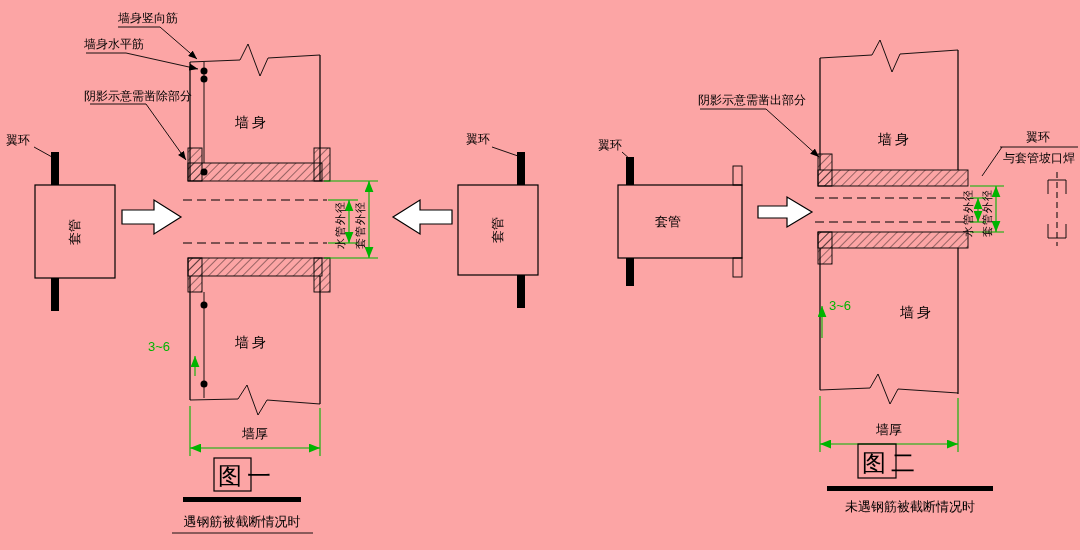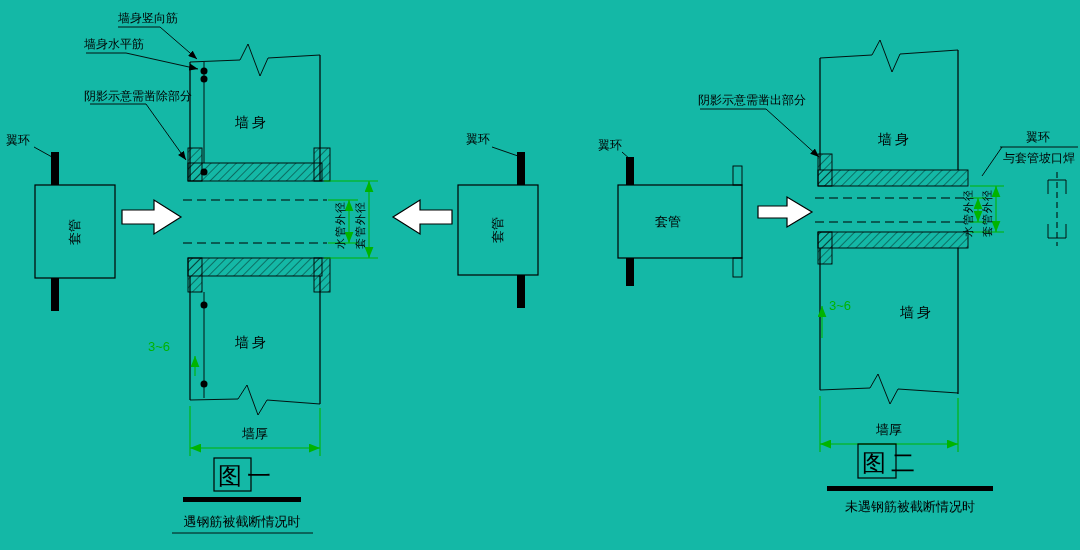--- a/index.html
+++ b/index.html
@@ -1,16 +1,16 @@
 <!DOCTYPE html>
 <html><head>
 <meta charset="utf-8">
 <style>
   html,body{margin:0;padding:0;background:#ffffff;}
-  .canvas{width:1080px;height:550px;background:#14b8a6;overflow:hidden;}
+  .canvas{width:1080px;height:550px;background:#fca5a5;overflow:hidden;}
   svg{display:block;}
   text{font-family:"Liberation Sans","DejaVu Sans",sans-serif;fill:#000;}
   .t12{font-size:12px;}
   .t13{font-size:13px;}
   .wall{font-size:14px;letter-spacing:3px;}
   .dimt{font-size:11px;letter-spacing:1px;}
   .title{font-size:24px;letter-spacing:5px;}
   .gap{font-size:13px;fill:#00b400;}
   .ln{stroke:#000;fill:none;stroke-width:1.2;}
   .thin{stroke:#000;fill:none;stroke-width:0.9;}

